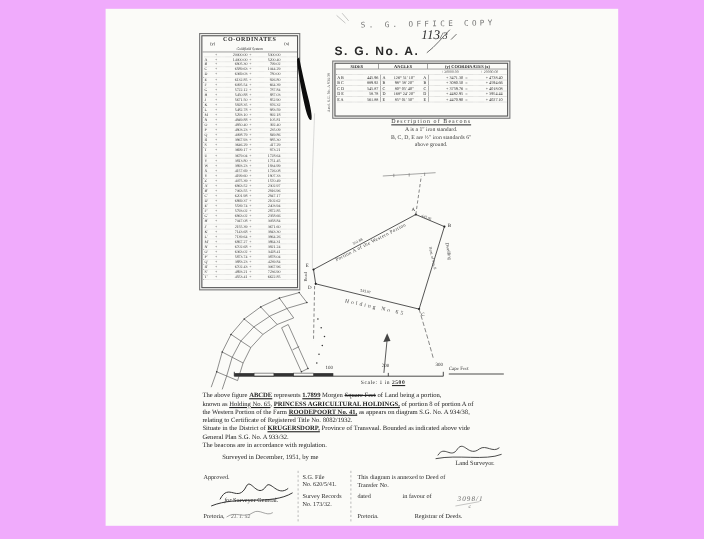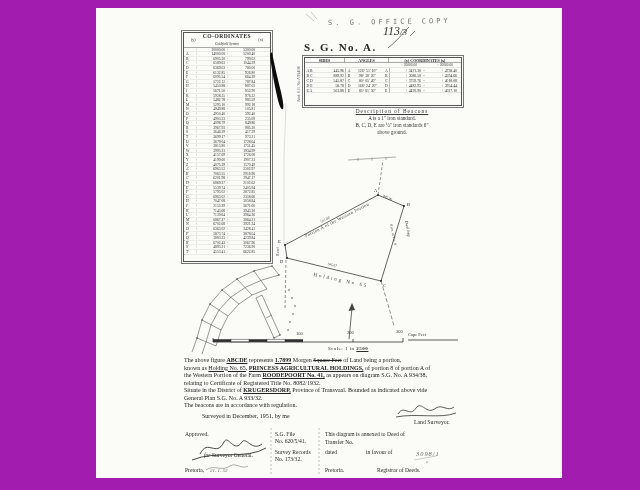--- a/index.html
+++ b/index.html
@@ -1,20 +1,20 @@
 <!DOCTYPE html>
 <html><head>
 <meta charset="utf-8">
 <style>
   html,body{margin:0;padding:0;background:#000;}
-  #stage{position:relative;width:640px;height:490px;background:#a21caf;overflow:hidden;
+  #stage{position:relative;width:640px;height:490px;background:#f0abfc;overflow:hidden;
          font-family:"Liberation Serif",serif;color:#2a2a2a;}
   .page{position:absolute;left:96px;top:8px;width:466px;height:470px;background:#fbfbf8;}
   .abs{position:absolute;}
-  .serif{font-family:Liberation Serif, serif;}
+  .serif{font-family:Liberation Sans, sans-serif;}
   .u{text-decoration:underline;}
   .b{font-weight:bold;}
   .bu{font-weight:bold;text-decoration:underline;}
   .st{text-decoration:line-through;}
   .half{transform:scale(0.5);transform-origin:0 0;width:200%;}
   
   .stamp{font-family:"DejaVu Sans Mono",monospace;font-size:7px;letter-spacing:3px;color:#555;
          transform:rotate(-1deg);opacity:.8;}
   .hand{font-style:italic;color:#333;}
   

